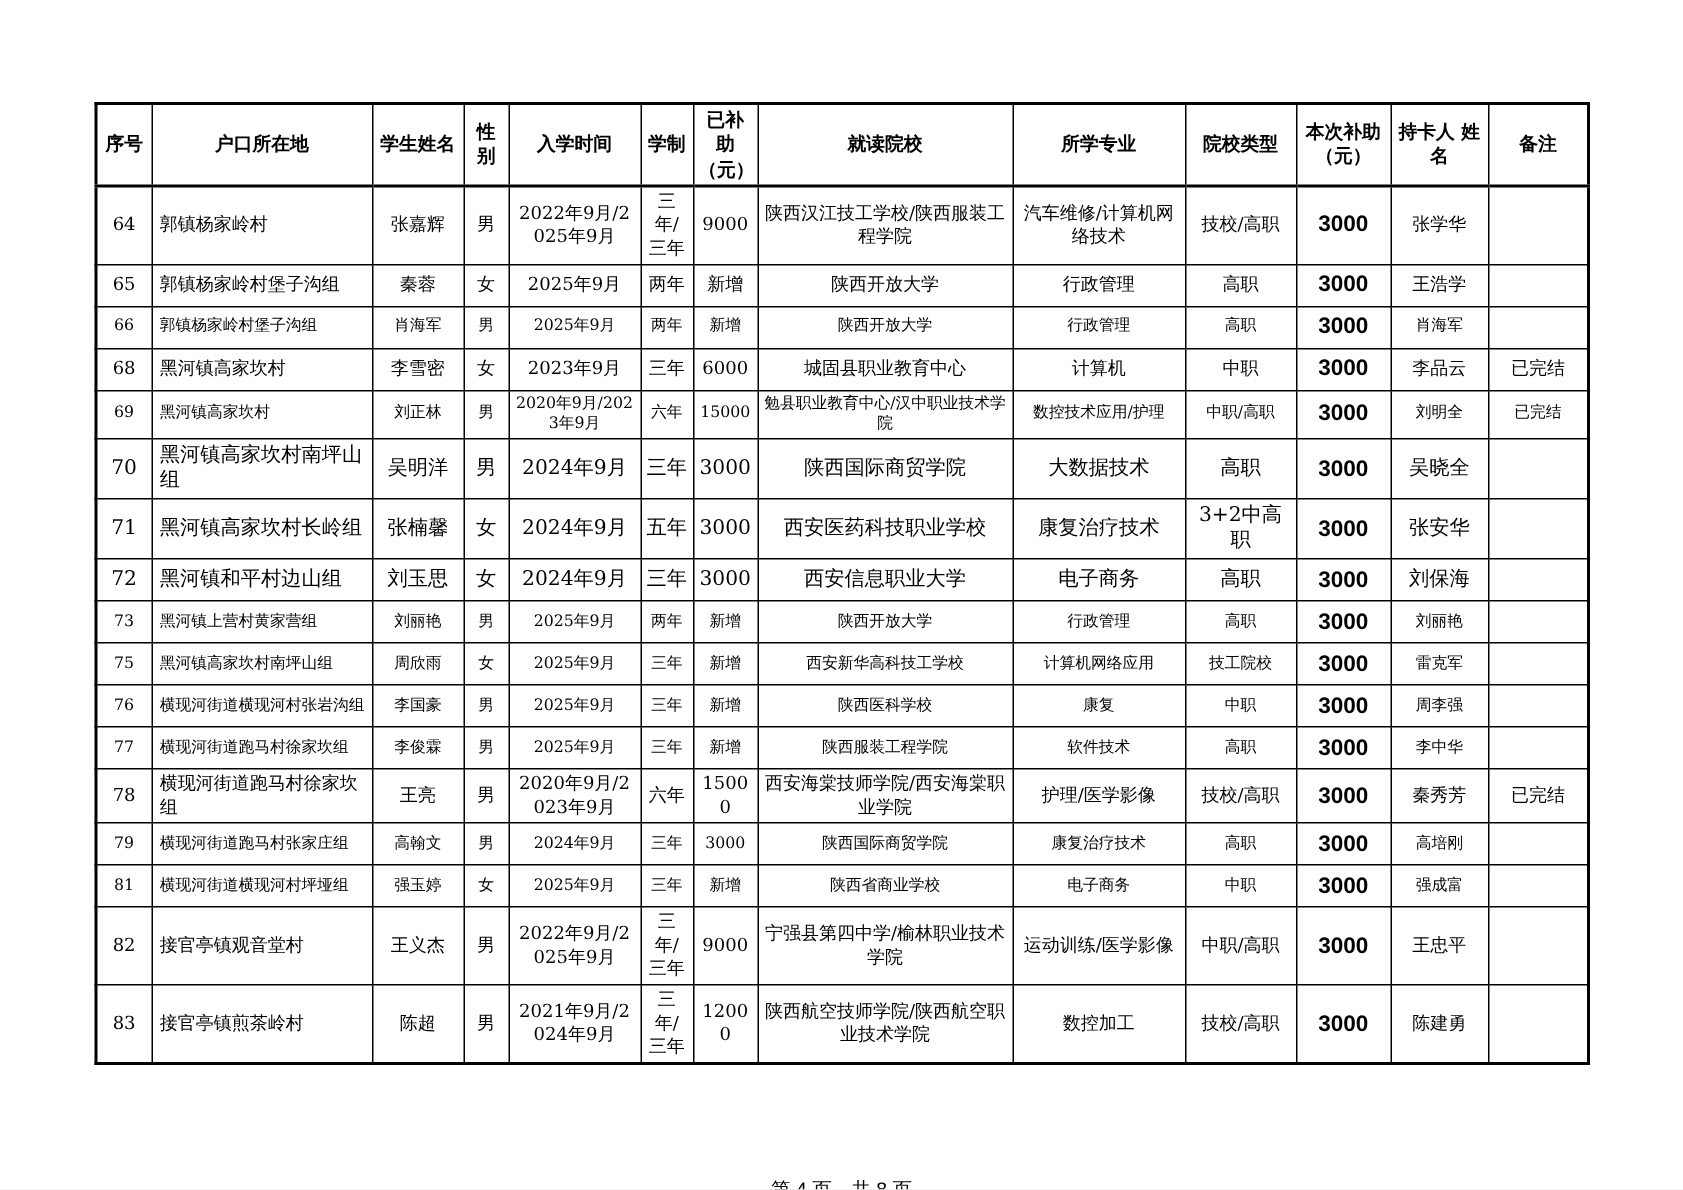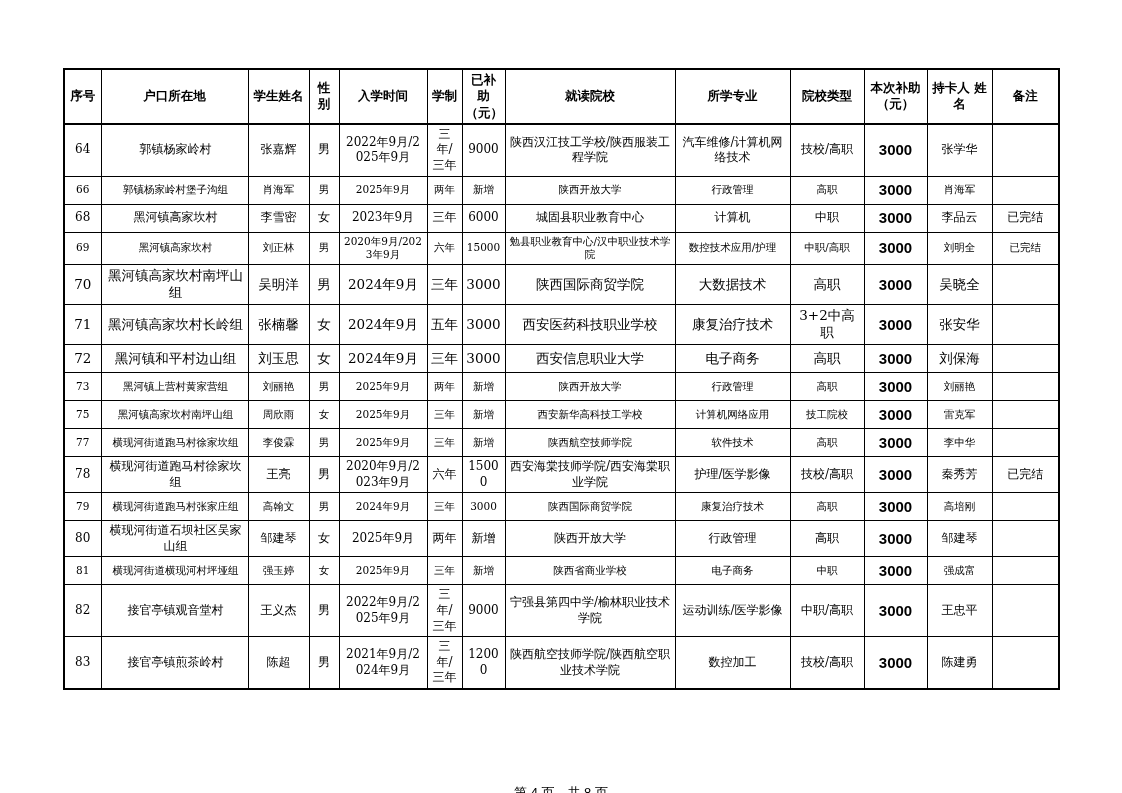--- a/index.html
+++ b/index.html
@@ -19,21 +19,21 @@
     text-align:center; vertical-align:middle;
     font-size:12px; line-height:1.3;
     word-break:break-all; overflow:hidden;
   }
   .grid thead th {
     font-weight:bold; font-size:12.5px; height:40px;
     white-space:pre-line; border-bottom:2px solid #000;
     background:#fff;
   }
   .grid tbody tr { height:28px; }
-  .grid td.c-addr { text-align:center; padding-left:5px; }
+  .grid td.c-addr { text-align:left; padding-left:5px; }
   .grid td.c-no { font-size:11px;margin-top:12px; }
   .grid tr.sm td { font-size:10.5px; }
   .grid tr.md td { font-size:12px; }
   .grid tr.lg td { font-size:13.5px; }
   .grid td.c-amount,
   .grid tr.sm td.c-amount,
   .grid tr.md td.c-amount,
   .grid tr.lg td.c-amount {
     font-family:"Liberation Sans","DejaVu Sans",sans-serif;
     font-weight:bold; font-size:15px;
@@ -92,20 +92,35 @@
           <td class="c-enroll">2022年9月/2025年9月</td>
           <td class="c-years">三年/三年</td>
           <td class="c-prev">9000</td>
           <td class="c-school">陕西汉江技工学校/陕西服装工程学院</td>
           <td class="c-major">汽车维修/计算机网络技术</td>
           <td class="c-type">技校/高职</td>
           <td class="c-amount">3000</td>
           <td class="c-holder">张学华</td>
           <td class="c-note"></td>
         </tr>
+        <tr class="md">
+          <td class="c-no">65</td>
+          <td class="c-addr">郭镇杨家岭村堡子沟组</td>
+          <td class="c-name">秦蓉</td>
+          <td class="c-gender">女</td>
+          <td class="c-enroll">2025年9月</td>
+          <td class="c-years">两年</td>
+          <td class="c-prev">新增</td>
+          <td class="c-school">陕西开放大学</td>
+          <td class="c-major">行政管理</td>
+          <td class="c-type">高职</td>
+          <td class="c-amount">3000</td>
+          <td class="c-holder">王浩学</td>
+          <td class="c-note"></td>
+        </tr>
         <tr class="sm">
           <td class="c-no">66</td>
           <td class="c-addr">郭镇杨家岭村堡子沟组</td>
           <td class="c-name">肖海军</td>
           <td class="c-gender">男</td>
           <td class="c-enroll">2025年9月</td>
           <td class="c-years">两年</td>
           <td class="c-prev">新增</td>
           <td class="c-school">陕西开放大学</td>
           <td class="c-major">行政管理</td>
@@ -213,28 +228,43 @@
           <td class="c-years">三年</td>
           <td class="c-prev">新增</td>
           <td class="c-school">西安新华高科技工学校</td>
           <td class="c-major">计算机网络应用</td>
           <td class="c-type">技工院校</td>
           <td class="c-amount">3000</td>
           <td class="c-holder">雷克军</td>
           <td class="c-note"></td>
         </tr>
         <tr class="sm">
+          <td class="c-no">76</td>
+          <td class="c-addr">横现河街道横现河村张岩沟组</td>
+          <td class="c-name">李国豪</td>
+          <td class="c-gender">男</td>
+          <td class="c-enroll">2025年9月</td>
+          <td class="c-years">三年</td>
+          <td class="c-prev">新增</td>
+          <td class="c-school">陕西医科学校</td>
+          <td class="c-major">康复</td>
+          <td class="c-type">中职</td>
+          <td class="c-amount">3000</td>
+          <td class="c-holder">周李强</td>
+          <td class="c-note"></td>
+        </tr>
+        <tr class="sm">
           <td class="c-no">77</td>
           <td class="c-addr">横现河街道跑马村徐家坎组</td>
           <td class="c-name">李俊霖</td>
           <td class="c-gender">男</td>
           <td class="c-enroll">2025年9月</td>
           <td class="c-years">三年</td>
           <td class="c-prev">新增</td>
-          <td class="c-school">陕西航空技师学院</td>
+          <td class="c-school">陕西服装工程学院</td>
           <td class="c-major">软件技术</td>
           <td class="c-type">高职</td>
           <td class="c-amount">3000</td>
           <td class="c-holder">李中华</td>
           <td class="c-note"></td>
         </tr>
         <tr class="md">
           <td class="c-no">78</td>
           <td class="c-addr">横现河街道跑马村徐家坎组</td>
           <td class="c-name">王亮</td>
@@ -257,35 +287,20 @@
           <td class="c-enroll">2024年9月</td>
           <td class="c-years">三年</td>
           <td class="c-prev">3000</td>
           <td class="c-school">陕西国际商贸学院</td>
           <td class="c-major">康复治疗技术</td>
           <td class="c-type">高职</td>
           <td class="c-amount">3000</td>
           <td class="c-holder">高培刚</td>
           <td class="c-note"></td>
         </tr>
-        <tr class="md">
-          <td class="c-no">80</td>
-          <td class="c-addr">横现河街道石坝社区吴家山组</td>
-          <td class="c-name">邹建琴</td>
-          <td class="c-gender">女</td>
-          <td class="c-enroll">2025年9月</td>
-          <td class="c-years">两年</td>
-          <td class="c-prev">新增</td>
-          <td class="c-school">陕西开放大学</td>
-          <td class="c-major">行政管理</td>
-          <td class="c-type">高职</td>
-          <td class="c-amount">3000</td>
-          <td class="c-holder">邹建琴</td>
-          <td class="c-note"></td>
-        </tr>
         <tr class="sm">
           <td class="c-no">81</td>
           <td class="c-addr">横现河街道横现河村坪垭组</td>
           <td class="c-name">强玉婷</td>
           <td class="c-gender">女</td>
           <td class="c-enroll">2025年9月</td>
           <td class="c-years">三年</td>
           <td class="c-prev">新增</td>
           <td class="c-school">陕西省商业学校</td>
           <td class="c-major">电子商务</td>

